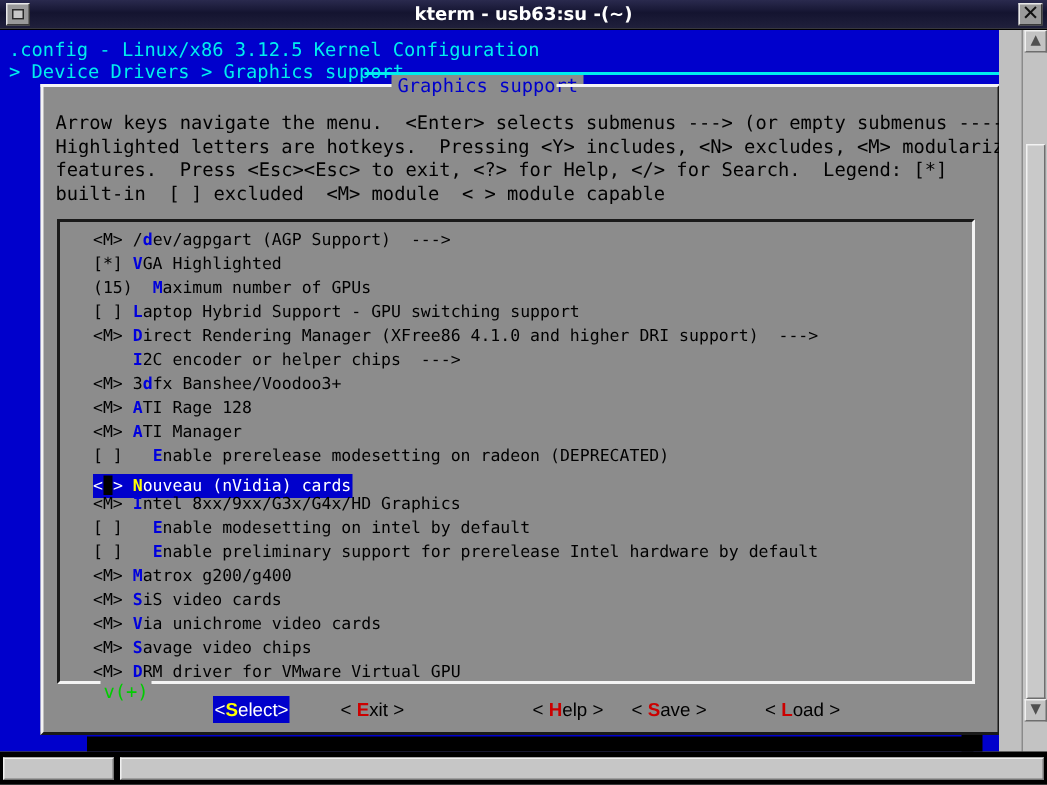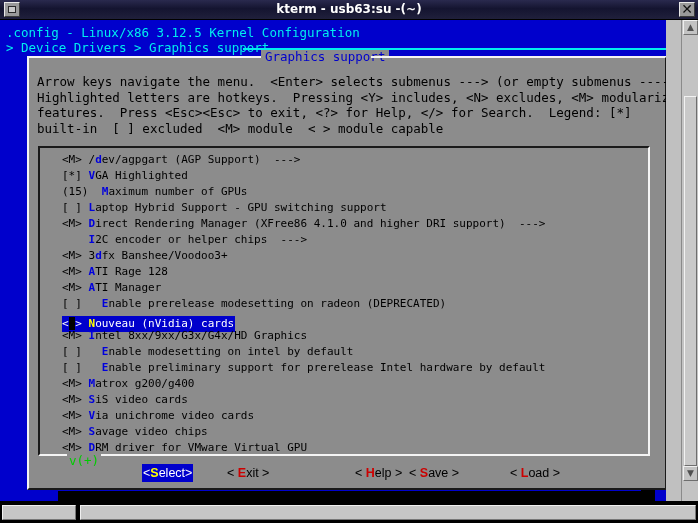--- a/index.html
+++ b/index.html
@@ -292,21 +292,21 @@
   .dlg-btn.active {
     background: #0000cc;
     color: #ffffff;
     padding: 0 1px;
   }
   .dlg-btn.active .hot { color: #ffff00; font-weight: bold; }
 
   #btn-select { left: 113px; }
   #btn-exit   { left: 198px; }
   #btn-help   { left: 300px; margin-left: 26px; }
-  #btn-save   { left: 380px; text-align: right; }
+  #btn-save   { left: 392px; text-align: right; }
   #btn-load   { left: 481px; }
 
   
   #blackpad {
     position: absolute;
     left: 58px; top: 471px;
     width: 591px; height: 16px;
     background: #000000;
   }
   #blackpad2 {

